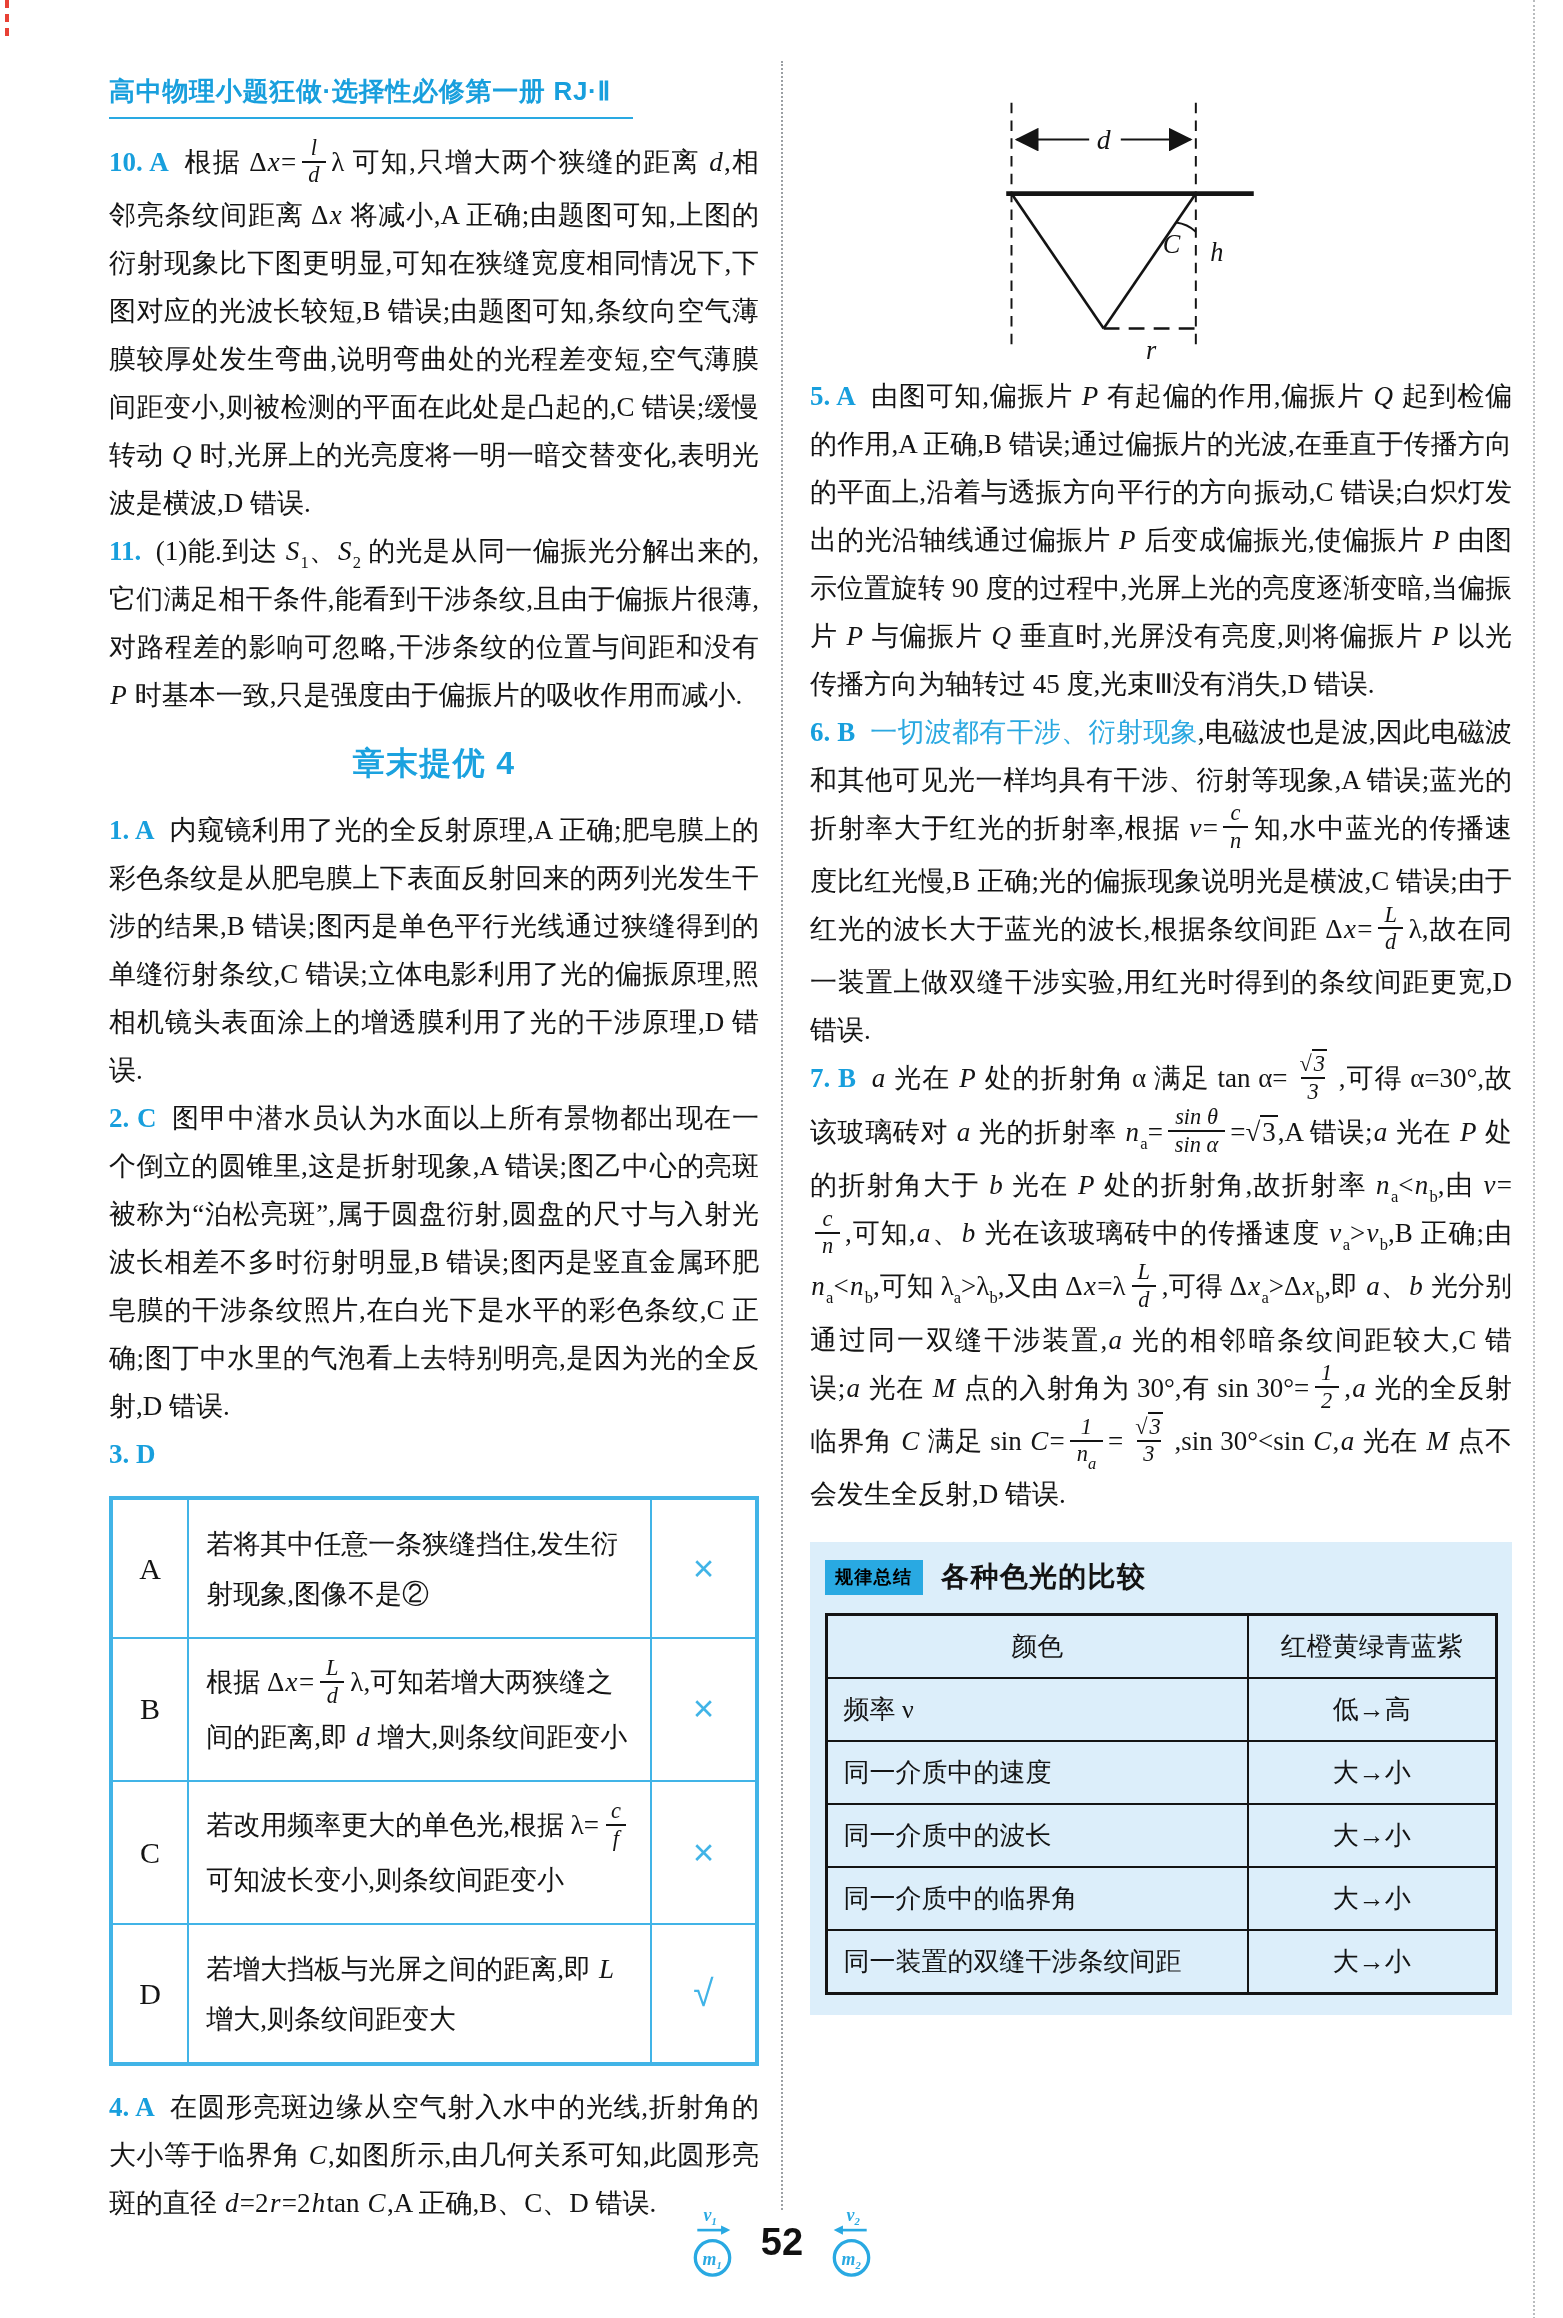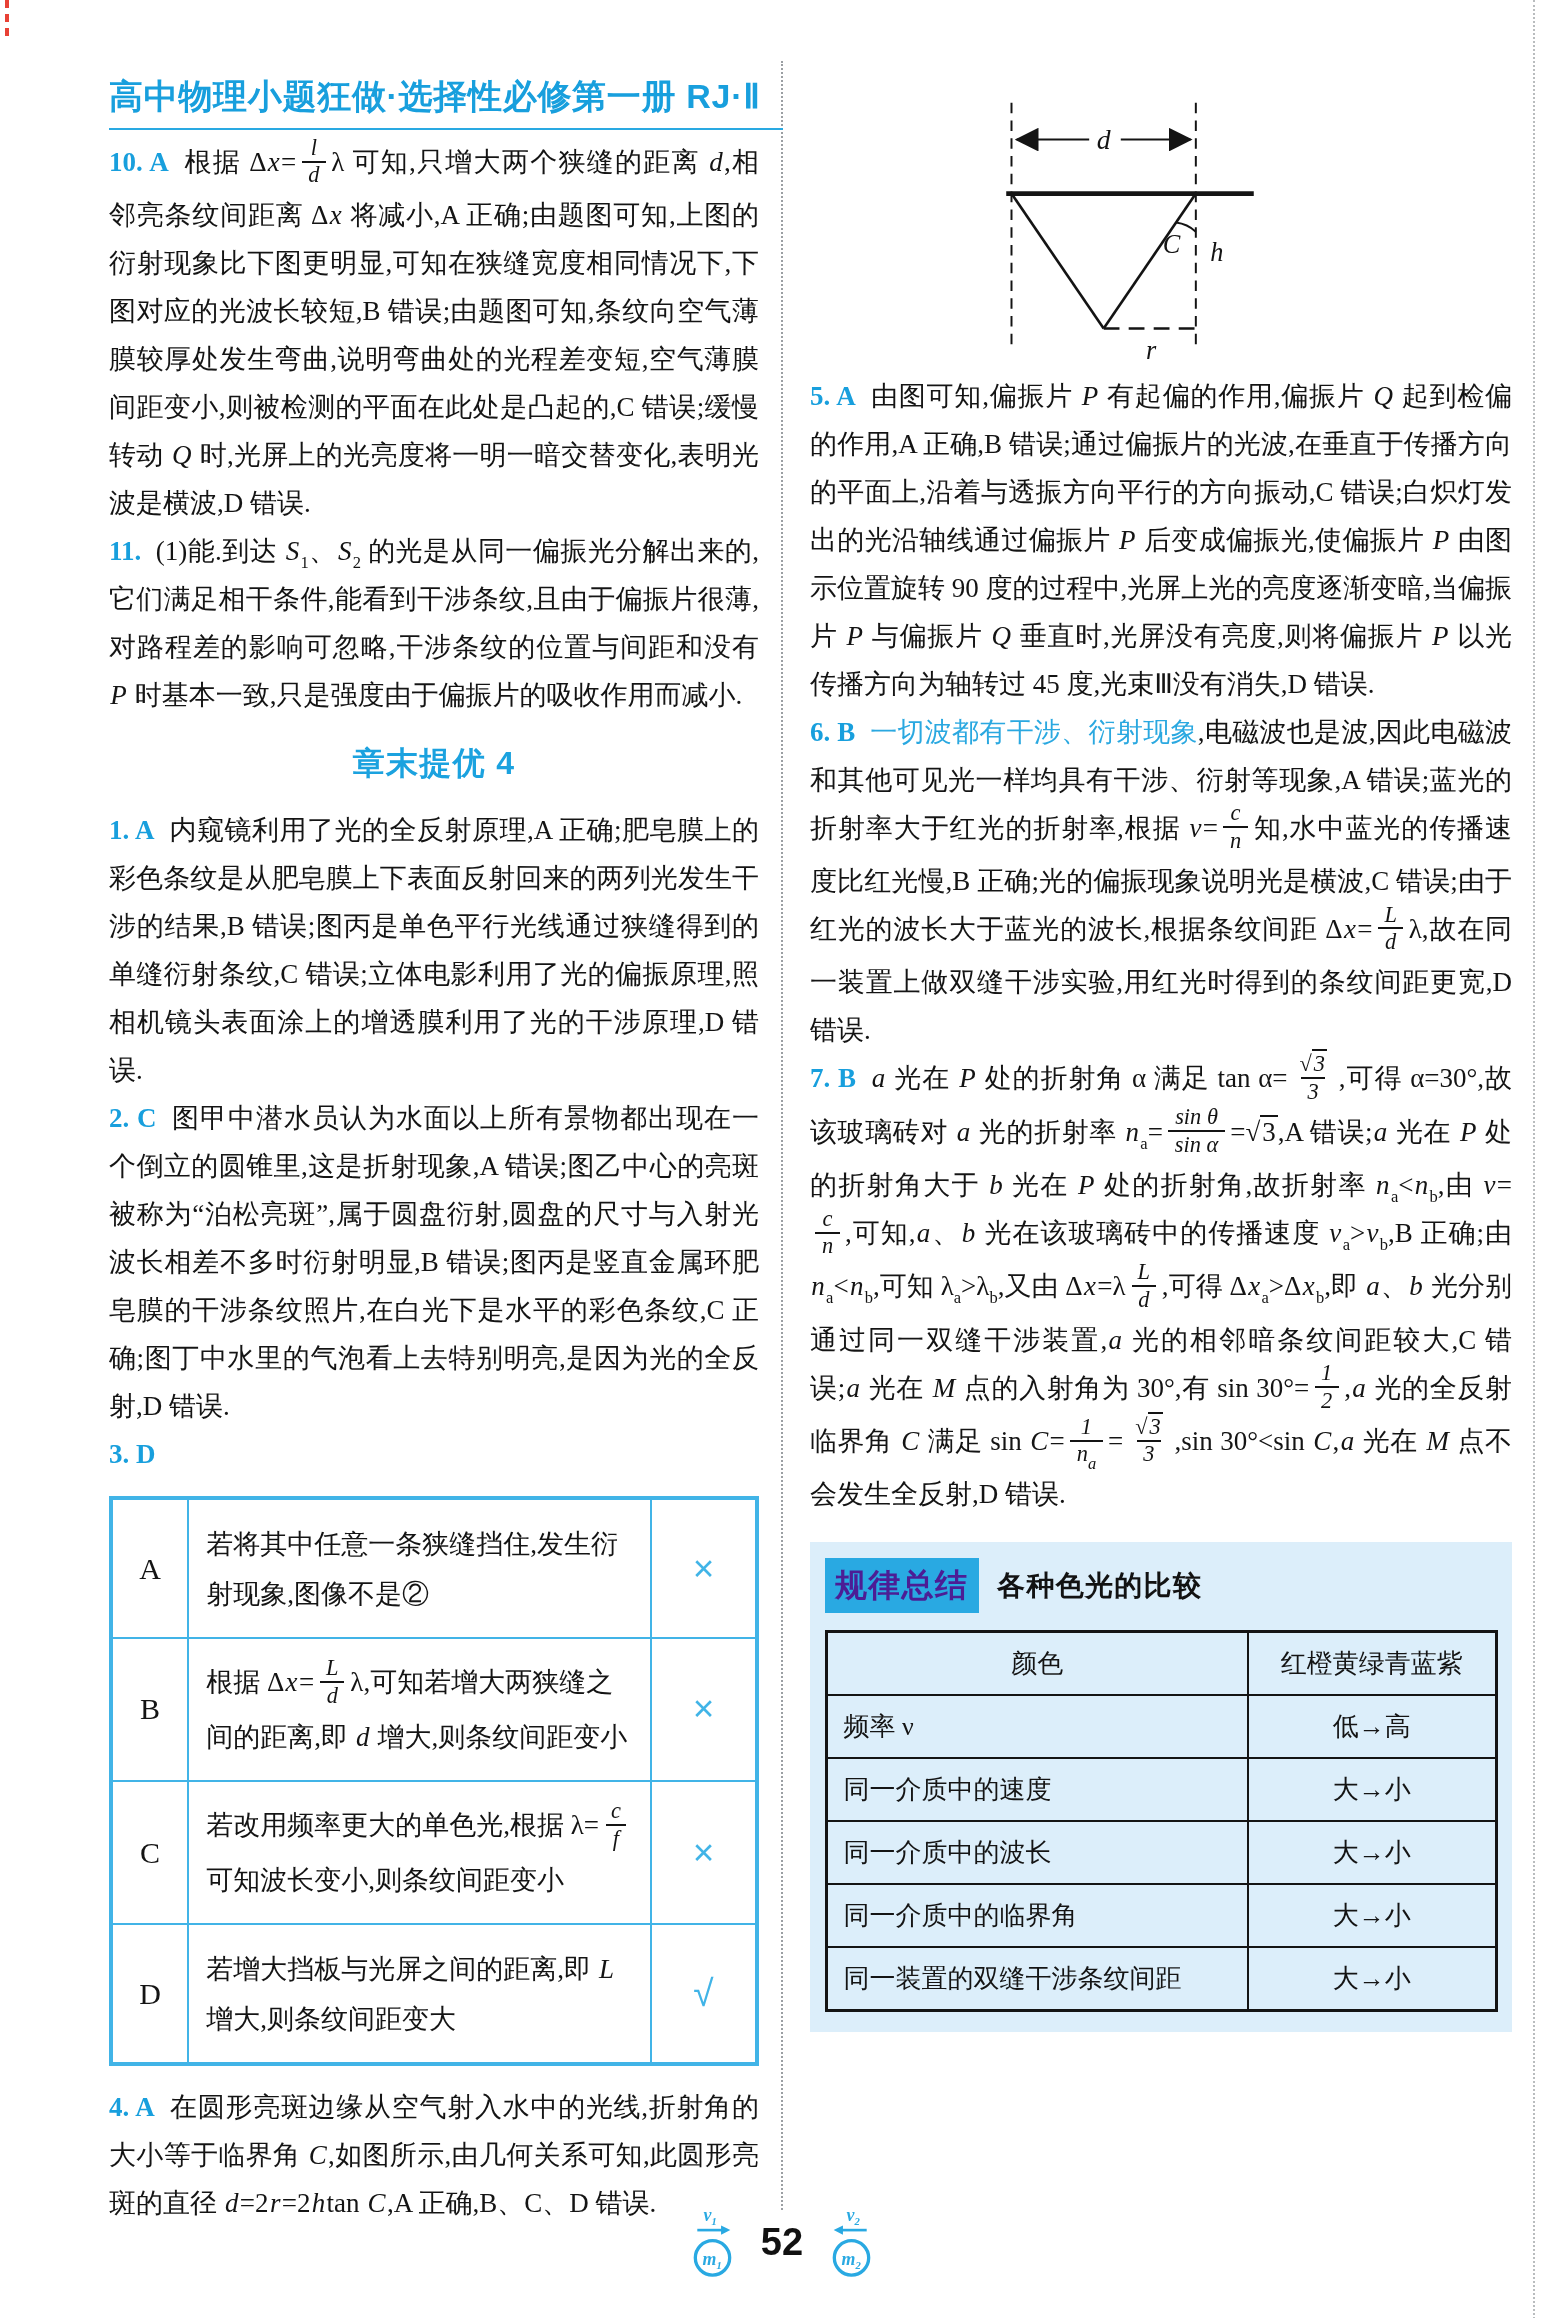--- a/index.html
+++ b/index.html
@@ -5,21 +5,21 @@
   html,body{margin:0;padding:0;background:#ffffff;}
   .page{position:relative;width:1564px;height:2319px;background:#fff;overflow:hidden;
         font-family:"Liberation Serif",serif;color:#141414;}
   
   .corner-mark{position:absolute;left:5.3px;top:0;height:36px;width:0;border-left:4px dashed #e84135;}
   .col-divider{position:absolute;left:781px;top:61px;height:2149px;width:0;border-left:2.6px dotted #9b9fa3;}
   .right-edge-mark{position:absolute;left:1533px;top:0;height:2319px;width:0;border-left:2.6px dotted #b9bcbe;}
 
   
   .hdr{position:absolute;left:109px;top:74px;font-family:"Liberation Sans",sans-serif;
-       font-weight:bold;font-size:34px;letter-spacing:0.7px;color:#189fdd;
+       font-weight:bold;font-size:26px;letter-spacing:0.7px;color:#189fdd;
        padding:0 22.4px 8px 0;border-bottom:2.6px solid #29a9e2;}
 
   
   .colL{position:absolute;left:109px;top:138px;width:650px;}
   .colR{position:absolute;left:810px;top:84px;width:702px;}
 
   .para{font-size:27px;line-height:48px;text-align:justify;margin:0;}
   .lead{color:#189fdd;font-weight:bold;margin-right:14.5px;}
   .para i, .t3 i{font-style:italic;padding:0 1.3px;}
   sub{font-size:16.5px;line-height:0;vertical-align:-8px;}
@@ -37,22 +37,22 @@
 
   
   .t3{width:100%;border-collapse:collapse;margin:18.4px 0 17px 0;border:4px solid #41b4e7;}
   .t3 td{border:2px solid #41b4e7;font-size:27px;line-height:50px;padding:18.4px 17px;vertical-align:middle;}
   .t3 .tl{width:61px;text-align:center;font-size:30px;padding:6.6px;}
   .t3 .tm{width:69px;text-align:center;color:#41b4e7;font-size:37px;font-family:"Liberation Sans",sans-serif;}
 
   
   .sumpanel{background:#dceefa;padding:16px 14.5px 20px 14.5px;margin-top:24px;}
   .sumhead{display:flex;align-items:center;margin-bottom:17px;}
-  .sumtag{background:#29a9e2;color:#4c1d95;font-family:"Liberation Sans",sans-serif;font-weight:bold;
-          font-size:32px;padding:5.3px 10.5px;letter-spacing:1.3px;}
+  .sumtag{background:#29a9e2;color:#000000;font-family:"Liberation Sans",sans-serif;font-weight:bold;
+          font-size:18px;padding:5.3px 10.5px;letter-spacing:1.3px;}
   .sumtitle{font-family:"Liberation Sans",sans-serif;font-weight:bold;font-size:28px;color:#121212;
             margin-left:18.4px;letter-spacing:1.3px;}
   .st{width:100%;border-collapse:collapse;border:3.3px solid #141414;}
   .st td{border:2px solid #141414;font-size:26px;line-height:37px;padding:12px 16px;background:#dceefa;}
   .st .c1{width:63%;margin-left:28px;}
   .st .c2{text-align:center;margin-left:24px;}
   .st .hc{text-align:center;}
 
   
   .fig{display:block;margin:4px 0 6.6px 162px;}

